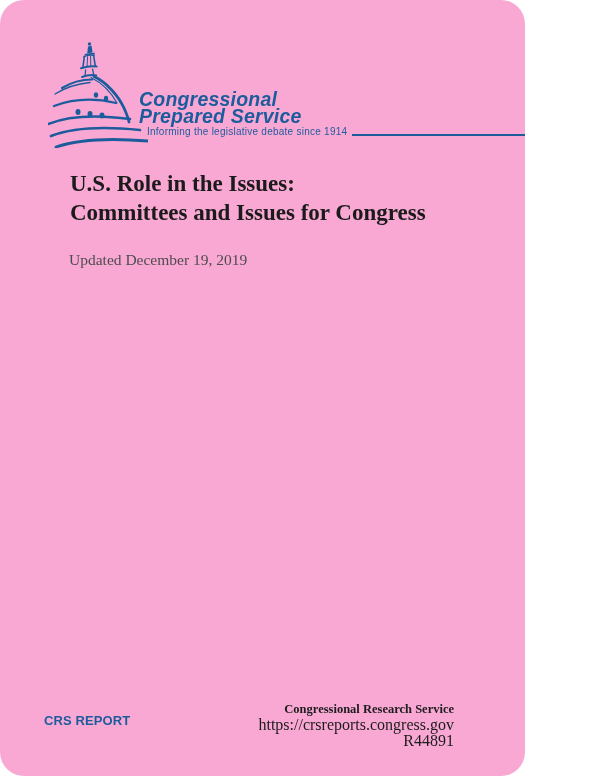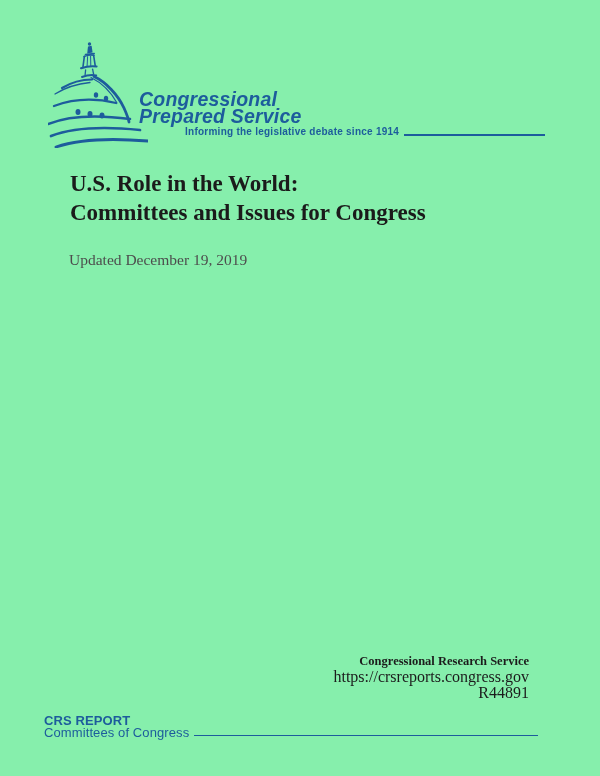--- a/index.html
+++ b/index.html
@@ -1,23 +1,24 @@
 <!DOCTYPE html>
 <html><head>
 <meta charset="utf-8">
 <style>
   * { margin: 0; padding: 0; box-sizing: border-box; }
   html, body { width: 600px; height: 776px; }
   body { font-family: "Liberation Sans", sans-serif; }
   .page {
     position: relative;
-    width: 600px;
+    width: 525px;
     height: 776px;
-    background: #86efac;
+    background: #f9a8d4;
     overflow: hidden;
+    border-radius: 24px;
   }
 
   
   .dome {
     position: absolute;
     left: 48px; top: 40px;
     width: 100px; height: 108px;
   }
   .logo-text {
     position: absolute;
@@ -33,25 +34,24 @@
   .logo-text span { display: block; }
   .tagline-row {
     position: absolute;
     left: 147px; top: 126px;
     width: 398px;
     display: flex;
     align-items: flex-end;
   }
   .tagline {
     color: #1d5c9c;
-    font-weight: bold;
+    font-weight: normal;
     font-size: 10px;
     letter-spacing: 0.25px;
     white-space: nowrap;
-    margin-left: 38px;
   }
   .tagline-rule {
     flex: 1;
     border-bottom: 2px solid #1d5c9c;
     margin: 0 0 1px 5px;
   }
 
   
   .title {
     position: absolute;
@@ -75,21 +75,21 @@
 
   
   .footer-right {
     position: absolute;
     right: 71px; top: 653px;
     text-align: right;
     font-family: "Liberation Serif", serif;
     color: #1c1c1c;
     line-height: 16px;
   }
-  .footer-right .org { font-weight: bold; font-size: 12.5px; }
+  .footer-right .org { font-weight: bold; font-size: 12.5px; margin-top: 48px; }
   .footer-right .url { font-size: 16px; color: #1c1c1c; text-decoration: none; display: block; }
   .footer-right .rpt { font-size: 16px; }
 
   
   .footer-left {
     position: absolute;
     left: 44px; top: 715px;
     width: 494px;
     color: #1d5c9c;
     font-size: 13px;
@@ -150,33 +150,29 @@
   <div class="logo-text">
     <span>Congressional</span>
     <span>Prepared Service</span>
   </div>
   <div class="tagline-row">
     <span class="tagline">Informing the legislative debate since 1914</span>
     <div class="tagline-rule"></div>
   </div>
 
   <h1 class="title">
-    <span class="nowrap">U.S. Role in the World:</span>
+    <span class="nowrap">U.S. Role in the Issues:</span>
     <span class="nowrap">Committees and Issues for Congress</span>
   </h1>
 
   <div class="updated">Updated December 19, 2019</div>
 
   <div class="footer-right">
     <div class="org nowrap">Congressional Research Service</div>
     <a class="url nowrap" href="#">https://crsreports.congress.gov</a>
     <div class="rpt nowrap">R44891</div>
   </div>
 
   <div class="footer-left">
     <div class="crs-label">CRS REPORT</div>
-    <div class="committees-row">
-      <span class="nowrap">Committees of Congress</span>
-      <div class="rule"></div>
-    </div>
   </div>
 
 </div>
 
 </body></html>

